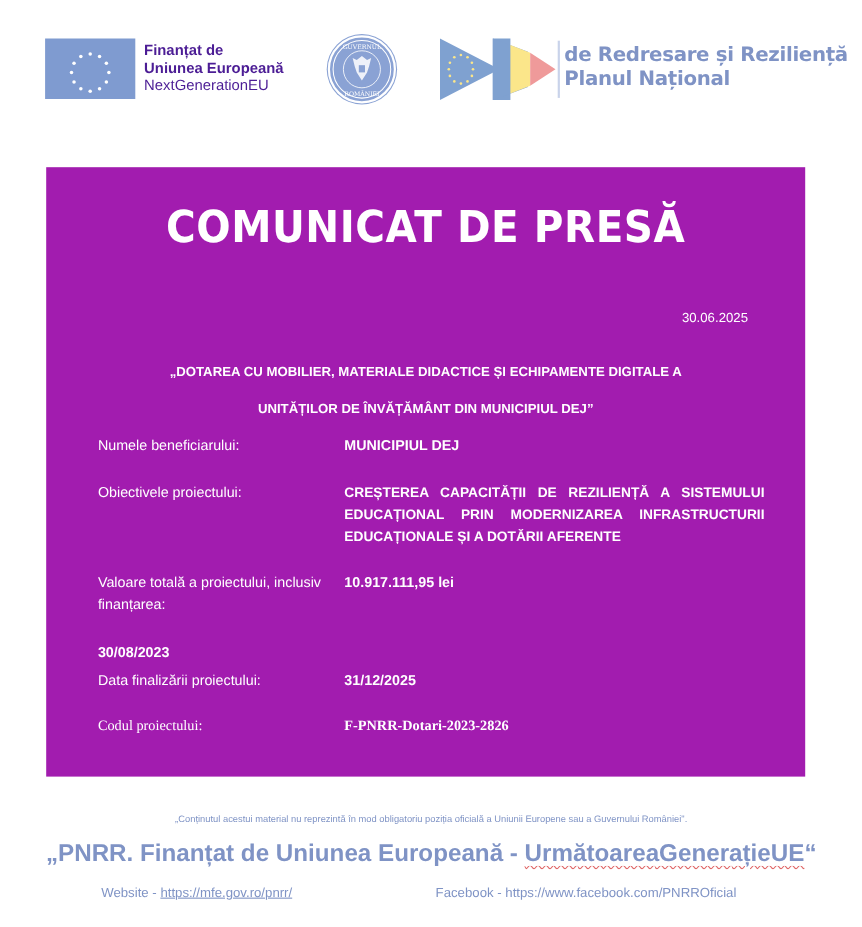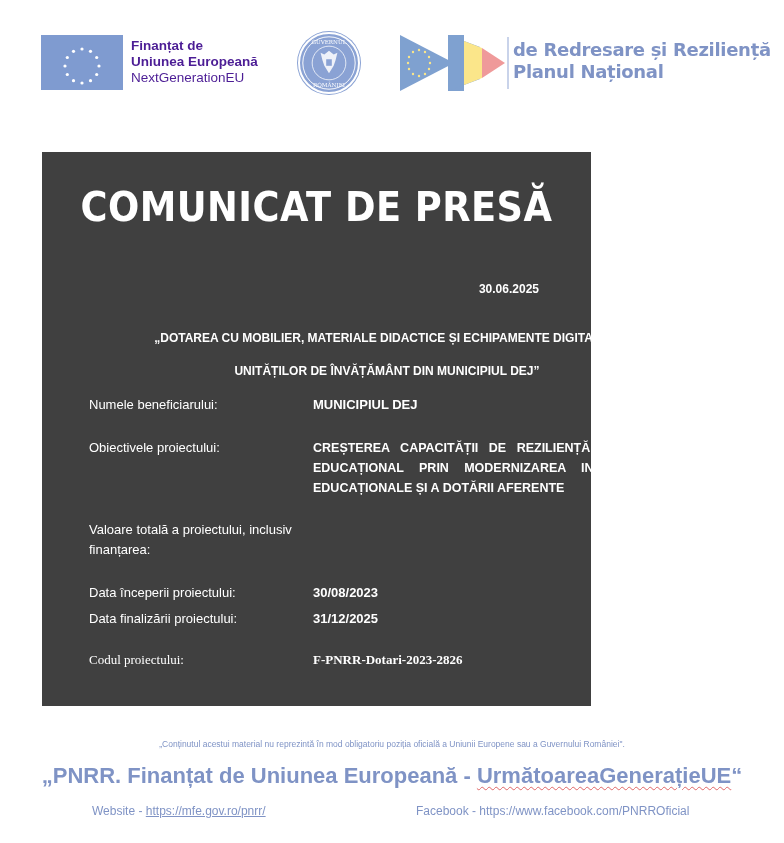--- a/index.html
+++ b/index.html
@@ -9,37 +9,37 @@
     .header { position: absolute; left: 0; top: 0; width: 784px; height: 110px; }
     .eu-flag { position: absolute; left: 41px; top: 35px; width: 82px; height: 55px; background: #7f9bd0; }
     .eu-text { position: absolute; left: 131px; top: 38px; color: #4c1d95; font-size: 13.5px; line-height: 16px; }
     .eu-text .b { font-weight: bold; }
     .gov-seal { position: absolute; left: 298px; top: 32px; width: 62px; height: 62px; border-radius: 50%; background: #8aa2d4; border: 2px solid #fff; box-shadow: 0 0 0 1px #8aa2d4; }
     .gov-seal svg { width: 100%; height: 100%; }
     .pnrr-logo { position: absolute; left: 400px; top: 33px; width: 106px; height: 60px; }
     .pnrr-divider { position: absolute; left: 507px; top: 37px; width: 2px; height: 52px; background: #c9d3ea; }
     .pnrr-text { position: absolute; left: 513px; top: 39px; color: #7f93c5; font-size: 18px; line-height: 22px; font-weight: bold; font-family: "DejaVu Sans", sans-serif; letter-spacing: -0.3px; }
 
-    .press-box { position: absolute; left: 42px; top: 152px; width: 549px; height: 554px; background: #404040; color: #ffffff; }
+    .press-box { position: absolute; left: 42px; top: 152px; width: 690px; height: 554px; background: #a21caf; color: #ffffff; }
     .title { position: absolute; left: 0; width: 100%; top: 32px; text-align: center; font-size: 40px; font-weight: bold; letter-spacing: 0.5px; font-family: "DejaVu Sans", sans-serif; transform: scaleX(0.92); }
-    .date { position: absolute; right: 52px; top: 130px; font-size: 12px; font-weight: bold; }
+    .date { position: absolute; right: 52px; top: 130px; font-size: 12px; font-weight: normal; }
     .project-title { position: absolute; left: 20px; width: 650px; top: 170px; text-align: center; font-size: 12px; font-weight: bold; line-height: 33px; }
 
     .row { position: absolute; left: 47px; width: 606px; font-size: 13px; line-height: 20px; display: flex; }
     .row .label { width: 224px; flex: 0 0 224px; font-weight: normal; }
     .row .value { flex: 1; font-weight: bold; }
     .row .value.justify { text-align: justify; text-align-last: left; }
 
     .disclaimer { position: absolute; left: 0; width: 784px; top: 739px; text-align: center; font-size: 8.5px; color: #7f93c5; }
     .slogan { position: absolute; left: 0; width: 784px; top: 763px; text-align: center; font-size: 22px; font-weight: bold; color: #7f93c5; }
     .slogan .ul { text-decoration: underline wavy #e06666; text-underline-offset: 3px; text-decoration-thickness: 1px; }
     .footer-links { position: absolute; left: 0; top: 804px; width: 784px; font-size: 12px; color: #7f93c5; }
     .footer-links .website { position: absolute; left: 92px; }
     .footer-links .website a { color: #7f93c5; text-decoration: underline; }
-    .footer-links .facebook { position: absolute; left: 416px; }
+    .footer-links .facebook { position: absolute; left: 396px; }
   </style>
 </head>
 <body>
 
 <div class="header">
   <div class="eu-flag">
     <svg width="82" height="55" viewBox="0 0 82 55">
       <g fill="#ffffff">
         <circle cx="41" cy="14" r="1.6"></circle>
         <circle cx="49.5" cy="16.3" r="1.6"></circle>
@@ -112,26 +112,25 @@
   </div>
 
   <div class="row" style="top:243px;">
     <div class="label">Numele beneficiarului:</div>
     <div class="value">MUNICIPIUL DEJ</div>
   </div>
   <div class="row" style="top:286px;">
     <div class="label">Obiectivele proiectului:</div>
     <div class="value justify" style="font-size:12.5px;">CREȘTEREA CAPACITĂȚII DE REZILIENȚĂ A SISTEMULUI EDUCAȚIONAL PRIN MODERNIZAREA INFRASTRUCTURII EDUCAȚIONALE ȘI A DOTĂRII AFERENTE</div>
   </div>
-  <div class="row" style="top:368px;flex-direction:column;">
+  <div class="row" style="top:368px;">
     <div class="label">Valoare totală a proiectului, inclusiv finanțarea:</div>
     <div class="value">10.917.111,95 lei</div>
   </div>
   <div class="row" style="top:431px;">
-    <div class="label">Data începerii proiectului:</div>
     <div class="value">30/08/2023</div>
   </div>
   <div class="row" style="top:457px;">
     <div class="label">Data finalizării proiectului:</div>
     <div class="value">31/12/2025</div>
   </div>
   <div class="row" style="top:498px;font-family:Liberation Serif, serif;">
     <div class="label">Codul proiectului:</div>
     <div class="value">F-PNRR-Dotari-2023-2826</div>
   </div>

